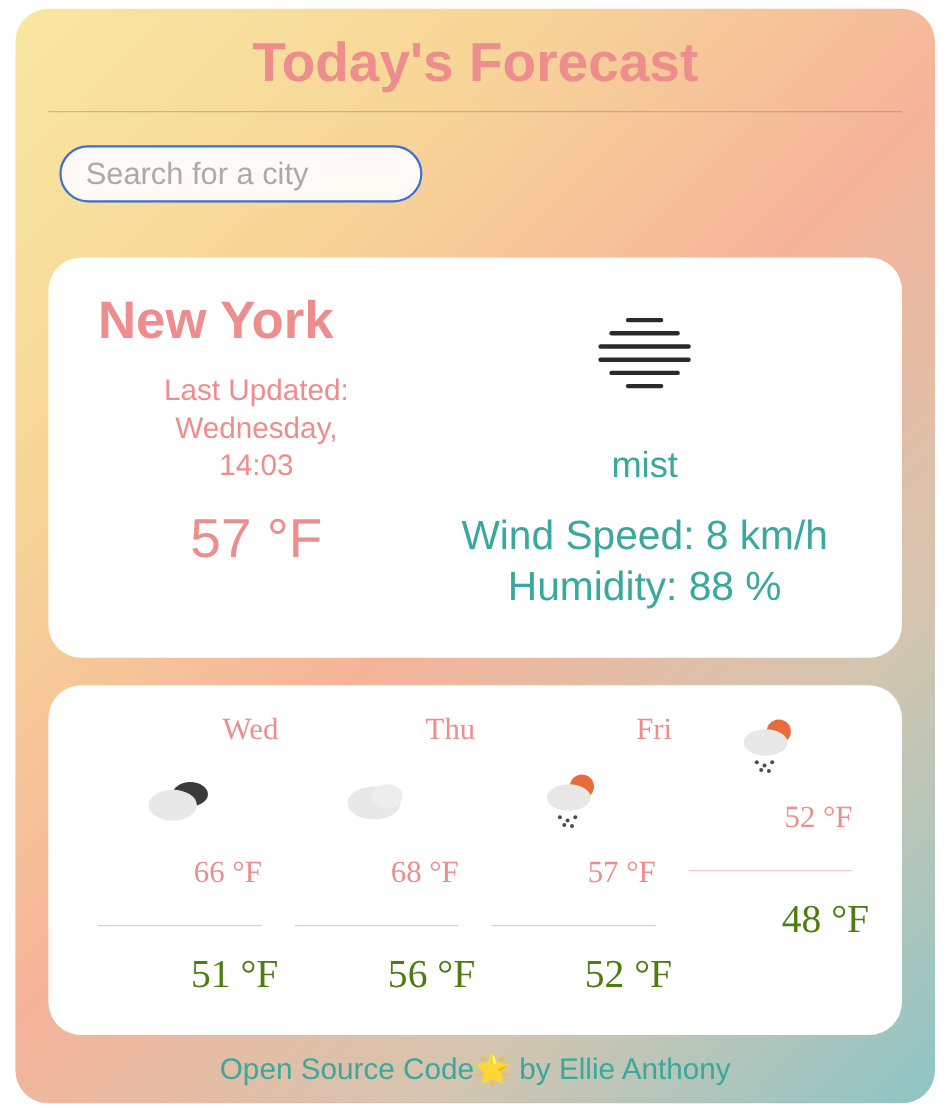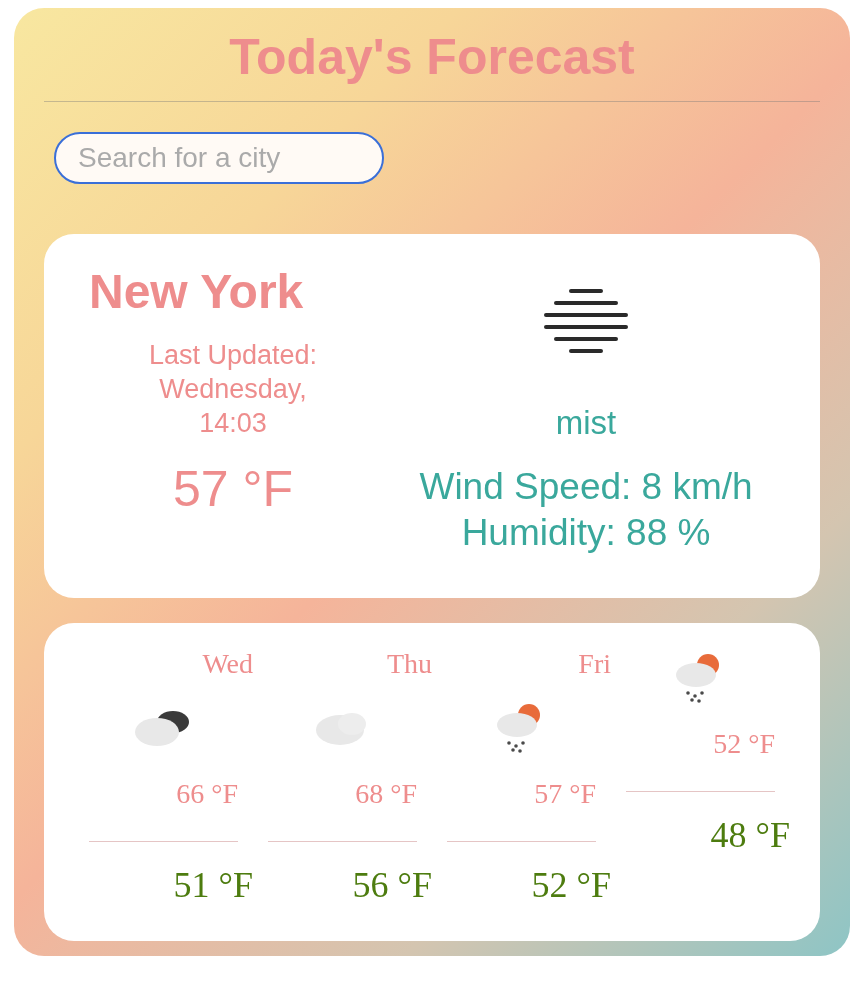--- a/index.html
+++ b/index.html
@@ -257,13 +257,16 @@
             <circle cx="31" cy="50" r="1.8"></circle>
           </g>
         </svg>
       </div>
       <div class="temp-high">52 °F</div>
       <div class="temp-low">48 °F</div>
     </div>
 
   </div>
 
+  <div class="footer">
+    <a href="#"><span>Open Source Code</span></a><span>🌟</span><span> by Ellie Anthony</span>
+  </div>
 </div>
 
 </body></html>

